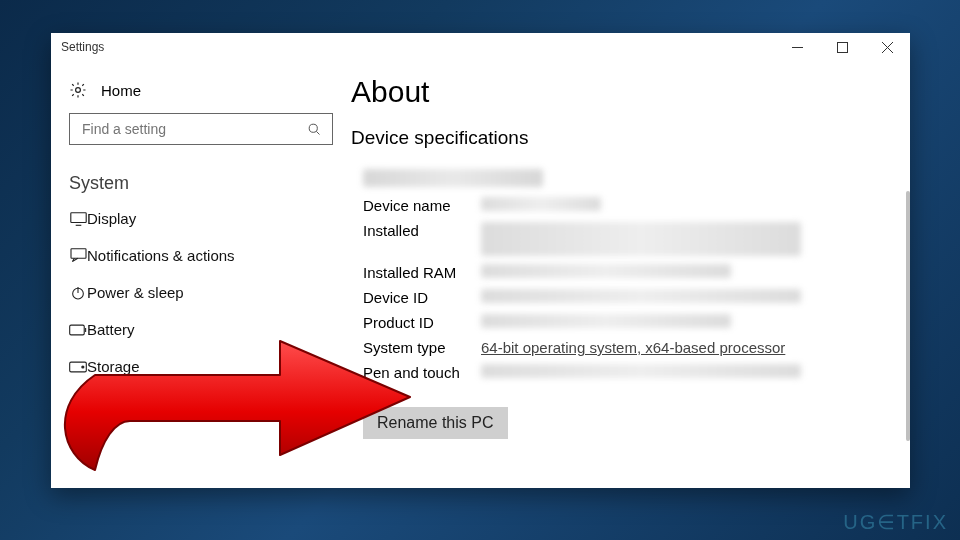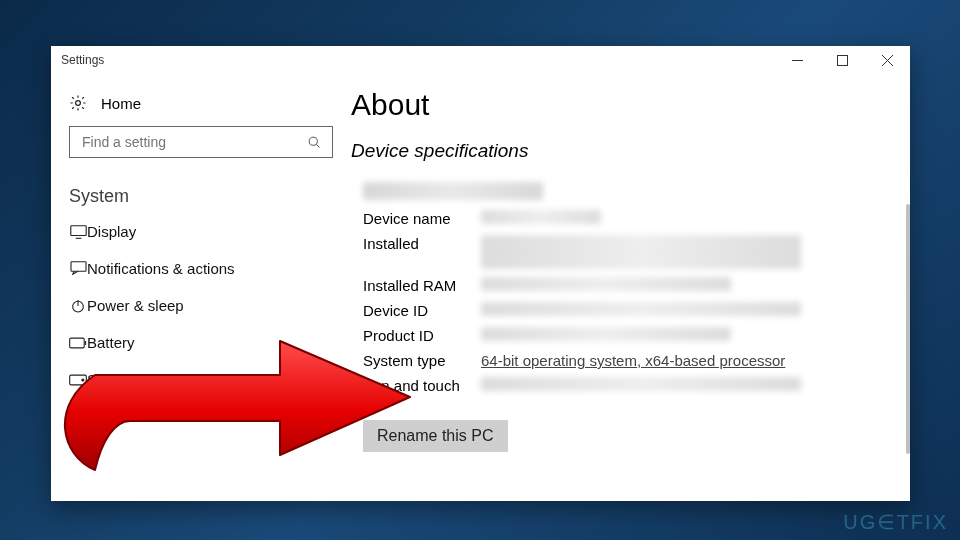--- a/index.html
+++ b/index.html
@@ -12,21 +12,21 @@
     background: linear-gradient(135deg, #0b2a4a 0%, #123a5f 30%, #1a4a7a 55%, #0d2f52 100%);
     position: relative;
   }
   .desktop {
     position: absolute;
     inset: 0;
   }
   .window {
     position: absolute;
     left: 51px;
-    top: 46px;
+    top: 33px;
     width: 859px;
     height: 455px;
     background: #ffffff;
     box-shadow: 0 8px 24px rgba(0,0,0,.4);
     display: flex;
     flex-direction: column;
     font-size: 13px;
     color: #000;
   }
   .titlebar {
@@ -112,21 +112,20 @@
     position: relative;
   }
   .page-title {
     font-size: 30px;
     font-weight: 400;
     margin: 6px 0 18px 0;
   }
   .section-title {
     font-size: 19px;
     margin: 0 0 20px 0;
-    font-style: italic;
   }
   .spec-head-blur {
     height: 18px;
     width: 180px;
     margin: 0 0 10px 12px;
     background: linear-gradient(90deg,#d7d7d7,#e9e9e9,#d7d7d7);
     filter: blur(3px);
     border-radius: 2px;
   }
   .spec-table {

